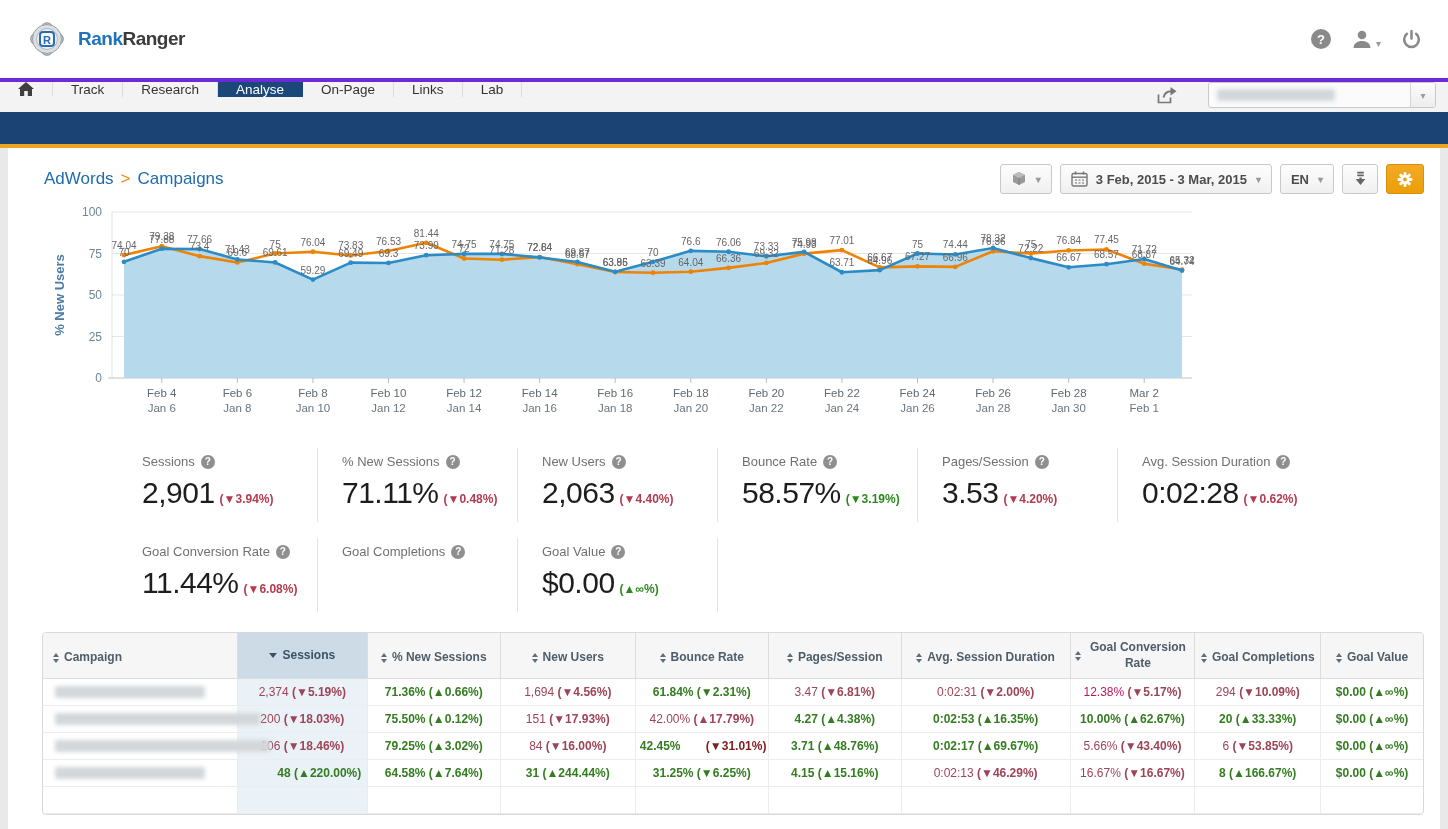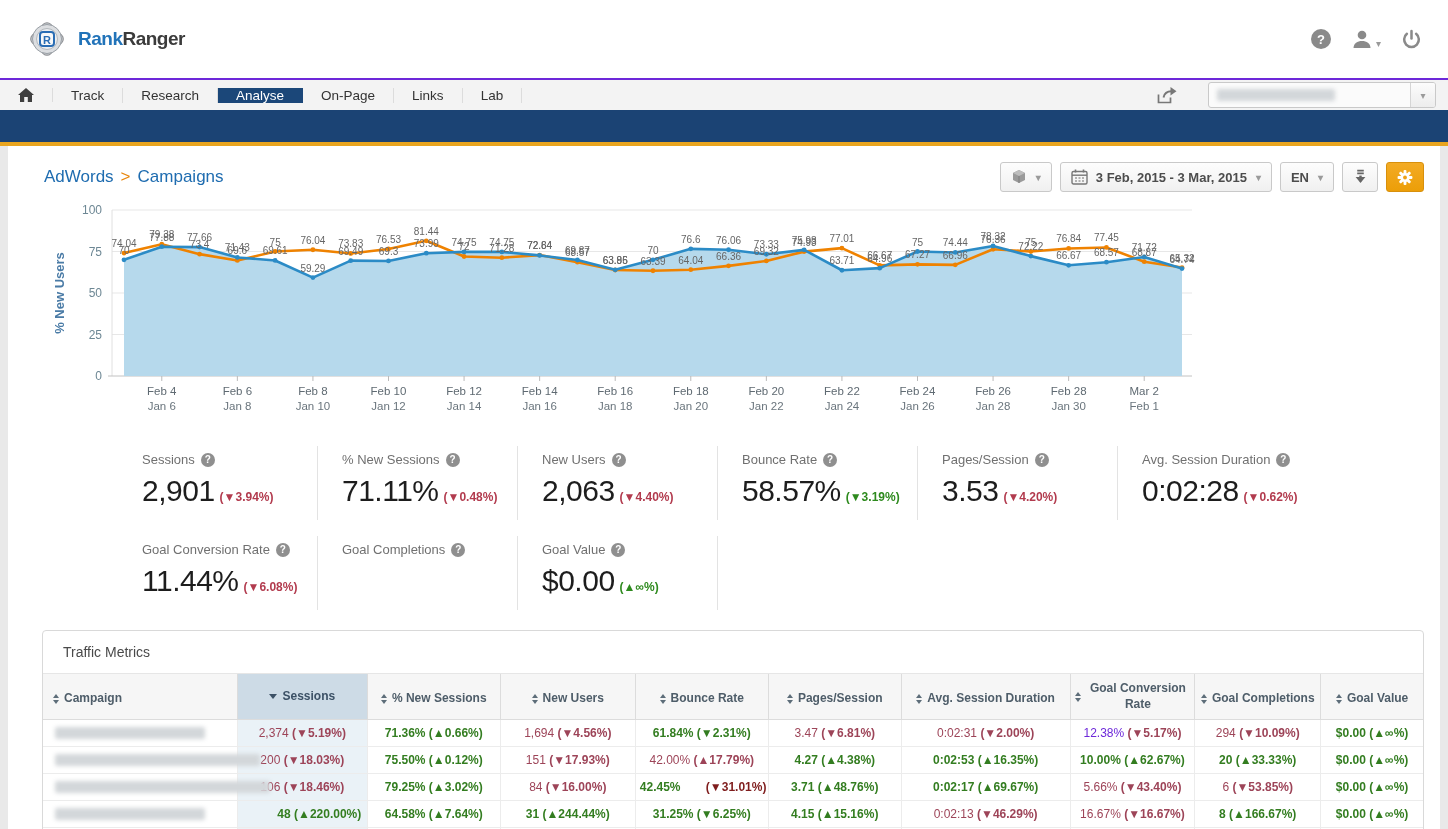--- a/index.html
+++ b/index.html
@@ -7,21 +7,21 @@
        font-family:"Liberation Sans",sans-serif;-webkit-font-smoothing:antialiased}
   
   .topbar{height:78px;background:#fff;display:flex;align-items:center;justify-content:space-between;padding:0 26px;box-sizing:border-box}
   .logo{display:flex;align-items:center;gap:10px}
   .brand{font-size:19px;font-weight:bold;letter-spacing:-.5px}
   .top-icons{display:flex;align-items:center;gap:20px}
   .qcircle{width:20px;height:20px;border-radius:50%;background:#8a8a8a;color:#fff;font-weight:bold;font-size:13px;display:flex;align-items:center;justify-content:center;cursor:pointer}
   .caret{color:#9a9a9a;font-size:10px}
   .usergrp{display:flex;align-items:flex-end;gap:3px;cursor:pointer}
   
-  .navrow{height:30px;background:#f3f3f3;border-top:2px solid #6d28d9;display:flex;align-items:center}
+  .navrow{height:30px;background:#f3f3f3;border-top:4px solid #6d28d9;display:flex;align-items:flex-start}
   .tab{display:flex;align-items:center;padding:0 18px;border-right:1px solid #dcdcdc;font-size:13.5px;color:#333;cursor:pointer;white-space:nowrap}
   .tab.active{background:#1b4779;color:#fff;border-right-color:#1b4779}
   .nav-right{margin-left:auto;display:flex;align-items:center}
   .sharebtn{padding:0 16px;display:flex;align-items:center;cursor:pointer}
   .vdiv{width:1px;background:#dcdcdc;height:100%}
   .sel{width:226px;height:24px;background:#fbfbfb;border:1px solid #c9c9c9;border-radius:3px;display:flex;align-items:center;justify-content:space-between;margin:0 12px 0 14px;overflow:hidden;cursor:pointer}
   .blurbar{height:12px;border-radius:2px;background:#d3d7da;filter:blur(2px)}
   .sel .blurbar{width:118px;margin-left:8px}
   .caretbox{width:24px;align-self:stretch;border-left:1px solid #d5d5d5;display:flex;align-items:center;justify-content:center;background:linear-gradient(#fcfcfc,#ededed)}
   .navband{height:32px;background:#1b4374;border-bottom:4px solid #e9a51f}
@@ -421,21 +421,20 @@
           <div class="lbl">
             <span>Goal Value</span>
             <span class="qmark">?</span>
           </div>
           <div class="valrow"><span class="val">$0.00</span><span class="chg" style="color: rgb(46, 138, 30);">(▲∞%)</span></div>
         </div>
       </div>
     </div>
 
   <div class="panel">
-    <div class="panel-title">Traffic Metrics</div>
     <table>
       <colgroup id="tbl-cols">
           <col style="width: 190px;">
           <col style="width: 127px;">
           <col style="width: 130px;">
           <col style="width: 132px;">
           <col style="width: 130px;">
           <col style="width: 130px;">
           <col style="width: 165px;">
           <col style="width: 122px;">
@@ -517,21 +516,21 @@
           <tr>
             <td class="campaign">
               <div class="blurbar" style="width: 150px;"></div>
             </td>
             <td class="sessions"><span style="color: rgb(157, 68, 88);">2,374 </span><span class="cellchg" style="color: rgb(157, 68, 88);">(▼5.19%)</span></td>
             <td><span style="color: rgb(51, 125, 32); font-weight: bold;">71.36% </span><span class="cellchg" style="color: rgb(51, 125, 32);">(▲0.66%)</span></td>
             <td><span style="color: rgb(157, 68, 88);">1,694 </span><span class="cellchg" style="color: rgb(157, 68, 88);">(▼4.56%)</span></td>
             <td><span style="color: rgb(51, 125, 32); font-weight: bold;">61.84% </span><span class="cellchg" style="color: rgb(51, 125, 32);">(▼2.31%)</span></td>
             <td><span style="color: rgb(157, 68, 88);">3.47 </span><span class="cellchg" style="color: rgb(157, 68, 88);">(▼6.81%)</span></td>
             <td><span style="color: rgb(157, 68, 88);">0:02:31 </span><span class="cellchg" style="color: rgb(157, 68, 88);">(▼2.00%)</span></td>
-            <td><span style="color: #6d28d9; text-align: right;">12.38% </span><span class="cellchg" style="color: rgb(157, 68, 88);">(▼5.17%)</span></td>
+            <td><span style="color: #be185d; text-align: right;">12.38% </span><span class="cellchg" style="color: rgb(157, 68, 88);">(▼5.17%)</span></td>
             <td><span style="color: rgb(157, 68, 88);">294 </span><span class="cellchg" style="color: rgb(157, 68, 88);">(▼10.09%)</span></td>
             <td><span style="color: rgb(51, 125, 32); font-weight: bold;">$0.00 </span><span class="cellchg" style="color: rgb(51, 125, 32);">(▲∞%)</span></td>
           </tr>
           <tr>
             <td class="campaign">
               <div class="blurbar" style="width: 205px;"></div>
             </td>
             <td class="sessions"><span style="color: rgb(157, 68, 88);">200 </span><span class="cellchg" style="color: rgb(157, 68, 88);">(▼18.03%)</span></td>
             <td><span style="color: rgb(51, 125, 32); font-weight: bold;">75.50% </span><span class="cellchg" style="color: rgb(51, 125, 32);">(▲0.12%)</span></td>
             <td><span style="color: rgb(157, 68, 88);">151 </span><span class="cellchg" style="color: rgb(157, 68, 88);">(▼17.93%)</span></td>

